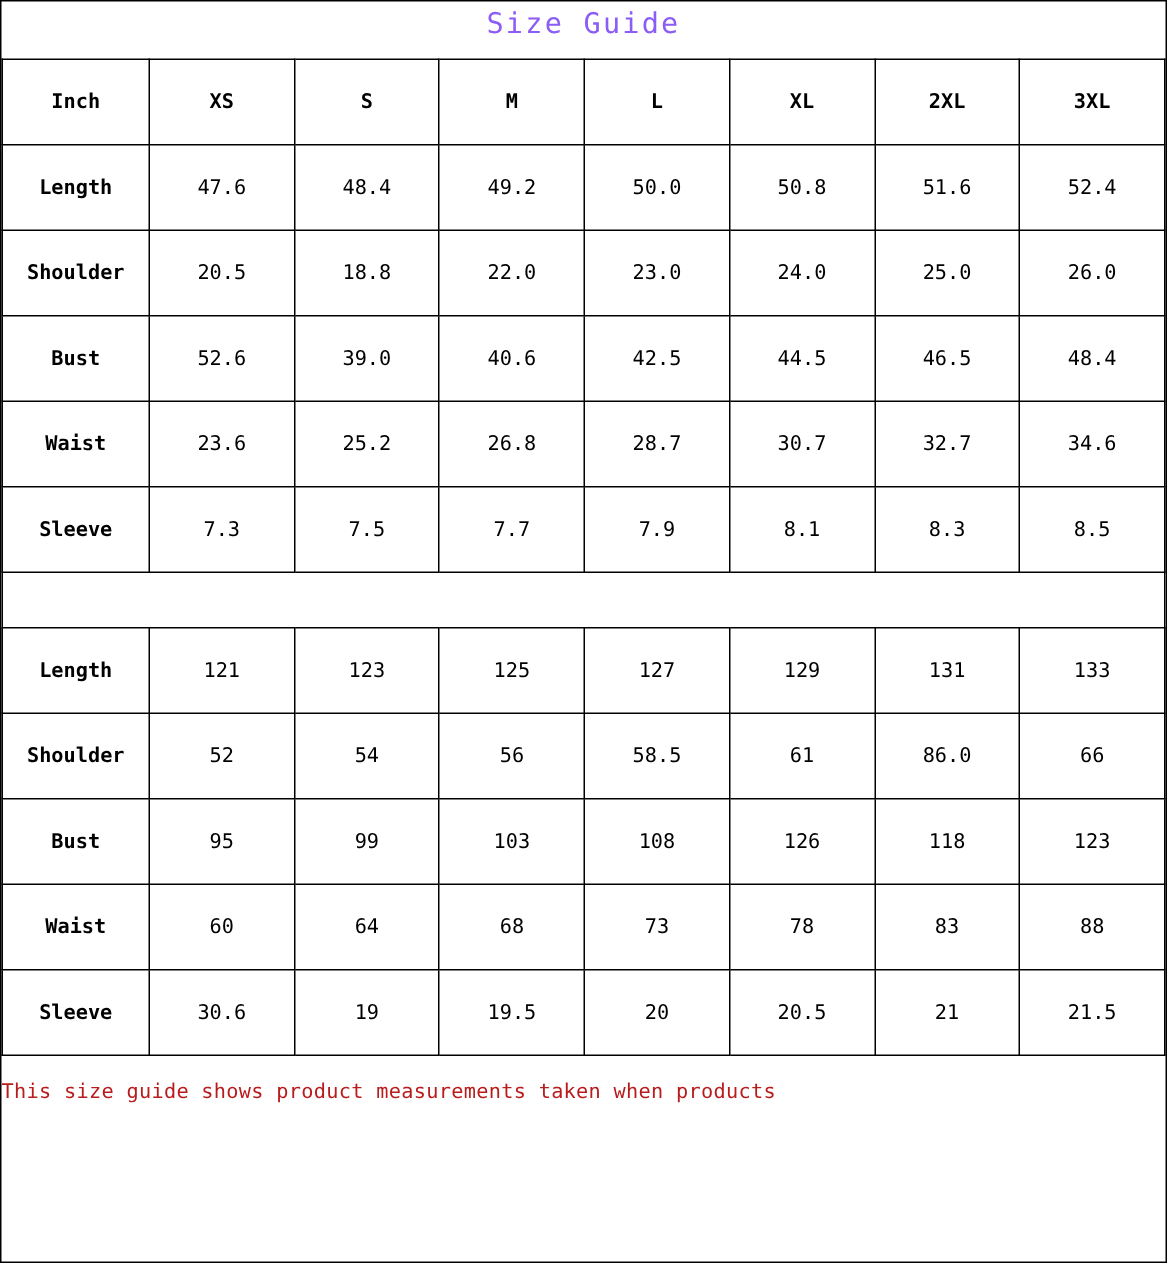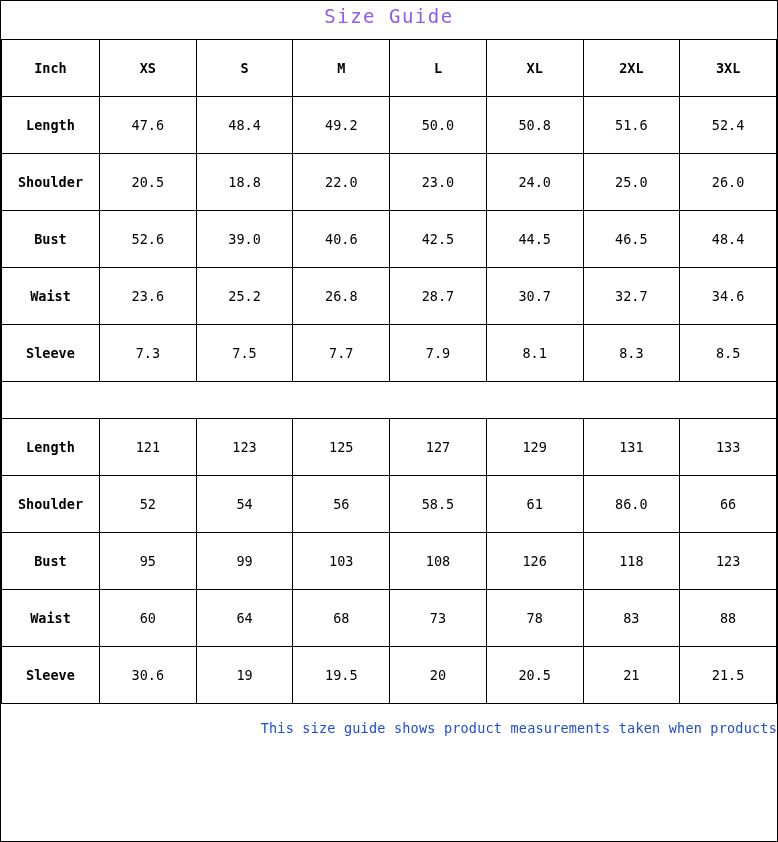--- a/index.html
+++ b/index.html
@@ -64,26 +64,26 @@
   col.first-col { width: 98px; }
   .gap {
     height: 36px;
     border-left: 1px solid #000000;
     border-right: 1px solid #000000;
     background: #ffffff;
     width: 776px;
     box-sizing: border-box;
   }
   .footer {
-    text-align: right;
+    text-align: left;
     font-size: 13.5px;
     line-height: 1.55;
     padding-top: 14px;
     letter-spacing: 0.2px;
-    color: #1d4ed8;
+    color: #b91c1c;
   }
   .footer div { white-space: pre; }
 </style>
 </head>
 <body>
 
 <div class="page">
 
   <div class="title">Size Guide</div>
 

